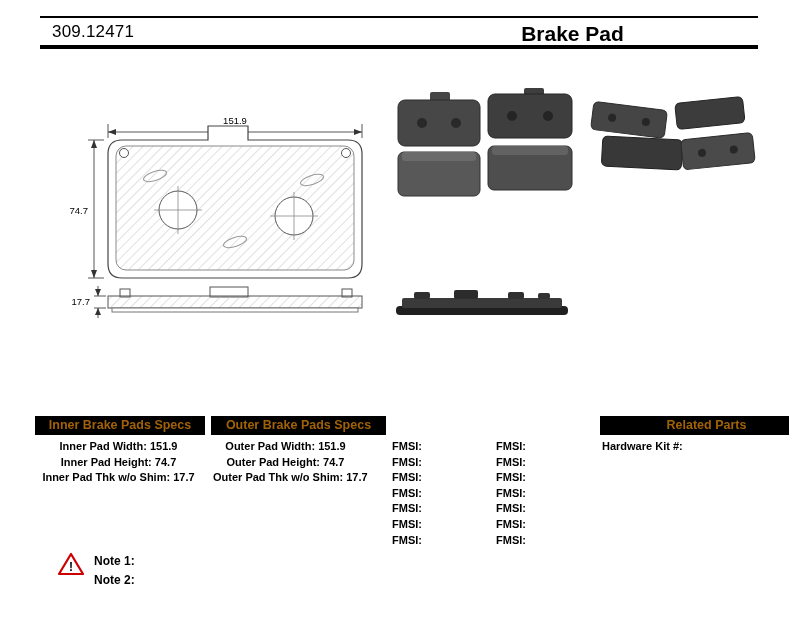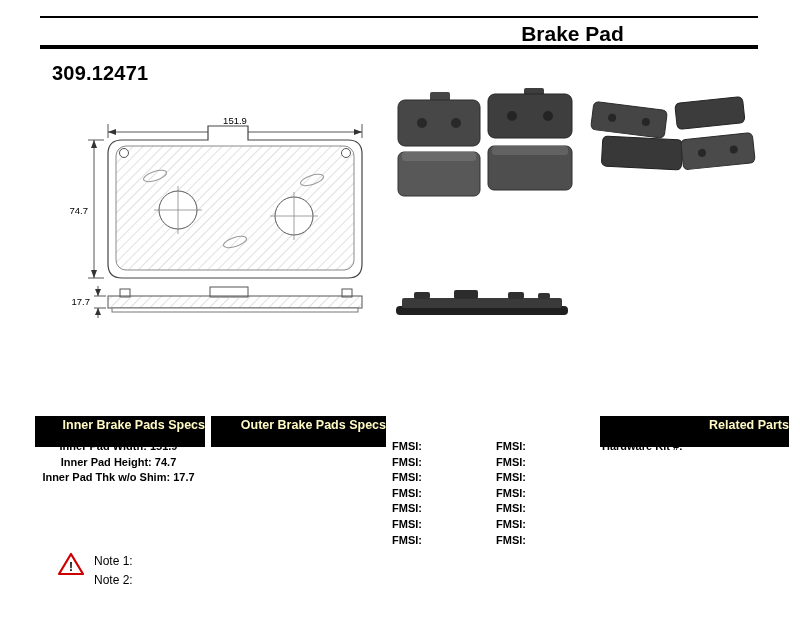--- a/index.html
+++ b/index.html
@@ -1,26 +1,26 @@
 <!DOCTYPE html>
 <html><head>
 <meta charset="utf-8">
 <style>
   html,body { margin:0; padding:0; background:#fff; }
   body { font-family:"Liberation Sans", sans-serif; color:#000; }
   .page { position:relative; width:800px; height:619px; background:#fff; overflow:hidden; }
   .abs { position:absolute; }
   .rule { position:absolute; background:#000; }
-  .part-no { position:absolute; left:52px; top:22px; font-size:20px; font-weight:bold; letter-spacing:0.2px;margin-top:40px; }
+  .part-no { position:absolute; left:52px; top:22px; font-size:17px; font-weight:normal; letter-spacing:0.2px; }
   .prod-name { position:absolute; left:400px; top:22px; width:345px; text-align:center; font-size:21px; font-weight:bold; }
-  .table-hdr { position:absolute; height:31px; background:#000; color:#fef9c3; font-weight:bold; font-size:12.5px; text-align:right; line-height:19px; }
+  .table-hdr { position:absolute; height:19px; background:#000; color:#a16207; font-weight:bold; font-size:12.5px; text-align:center; line-height:19px; }
   .spec-col { position:absolute; font-size:11px; font-weight:bold; }
   .spec-col .row { line-height:15.6px; white-space:nowrap; }
   .right { text-align:center; }
-  .note-label { position:absolute; font-weight:normal; font-size:12px; }
+  .note-label { position:absolute; font-weight:bold; font-size:12px; }
   svg text { font-family:"Liberation Sans", sans-serif; fill:#000; }
   .dimline { stroke:#444; stroke-width:0.9; }
 </style>
 </head>
 <body>
 
 <div class="page">
 
   <div class="rule" style="left:40px; top:16px; width:718px; height:2px;"></div>
   <div class="part-no">309.12471</div>
@@ -125,20 +125,25 @@
   <div class="table-hdr" style="left:35px; top:416px; width:170px;">Inner Brake Pads Specs</div>
   <div class="table-hdr" style="left:211px; top:416px; width:175px;">Outer Brake Pads Specs</div>
   <div class="table-hdr" style="left:600px; top:416px; width:165px;padding-left:24px;">Related Parts</div>
 
   <div class="spec-col right" style="left:37px; top:439px; width:163px;">
     <div class="row"><span>Inner Pad Width:</span> <span>151.9</span></div>
     <div class="row"><span>Inner Pad Height:</span> <span>74.7</span></div>
     <div class="row"><span>Inner Pad Thk w/o Shim:</span> <span>17.7</span></div>
   </div>
 
+  <div class="spec-col right" style="left:213px; top:439px; width:145px;">
+    <div class="row"><span>Outer Pad Width:</span> <span>151.9</span></div>
+    <div class="row"><span>Outer Pad Height:</span> <span>74.7</span></div>
+    <div class="row"><span>Outer Pad Thk w/o Shim:</span> <span>17.7</span></div>
+  </div>
 
   <div class="spec-col" style="left:392px; top:439px; width:100px;">
     <div class="row">FMSI:</div>
     <div class="row">FMSI:</div>
     <div class="row">FMSI:</div>
     <div class="row">FMSI:</div>
     <div class="row">FMSI:</div>
     <div class="row">FMSI:</div>
     <div class="row">FMSI:</div>
   </div>

